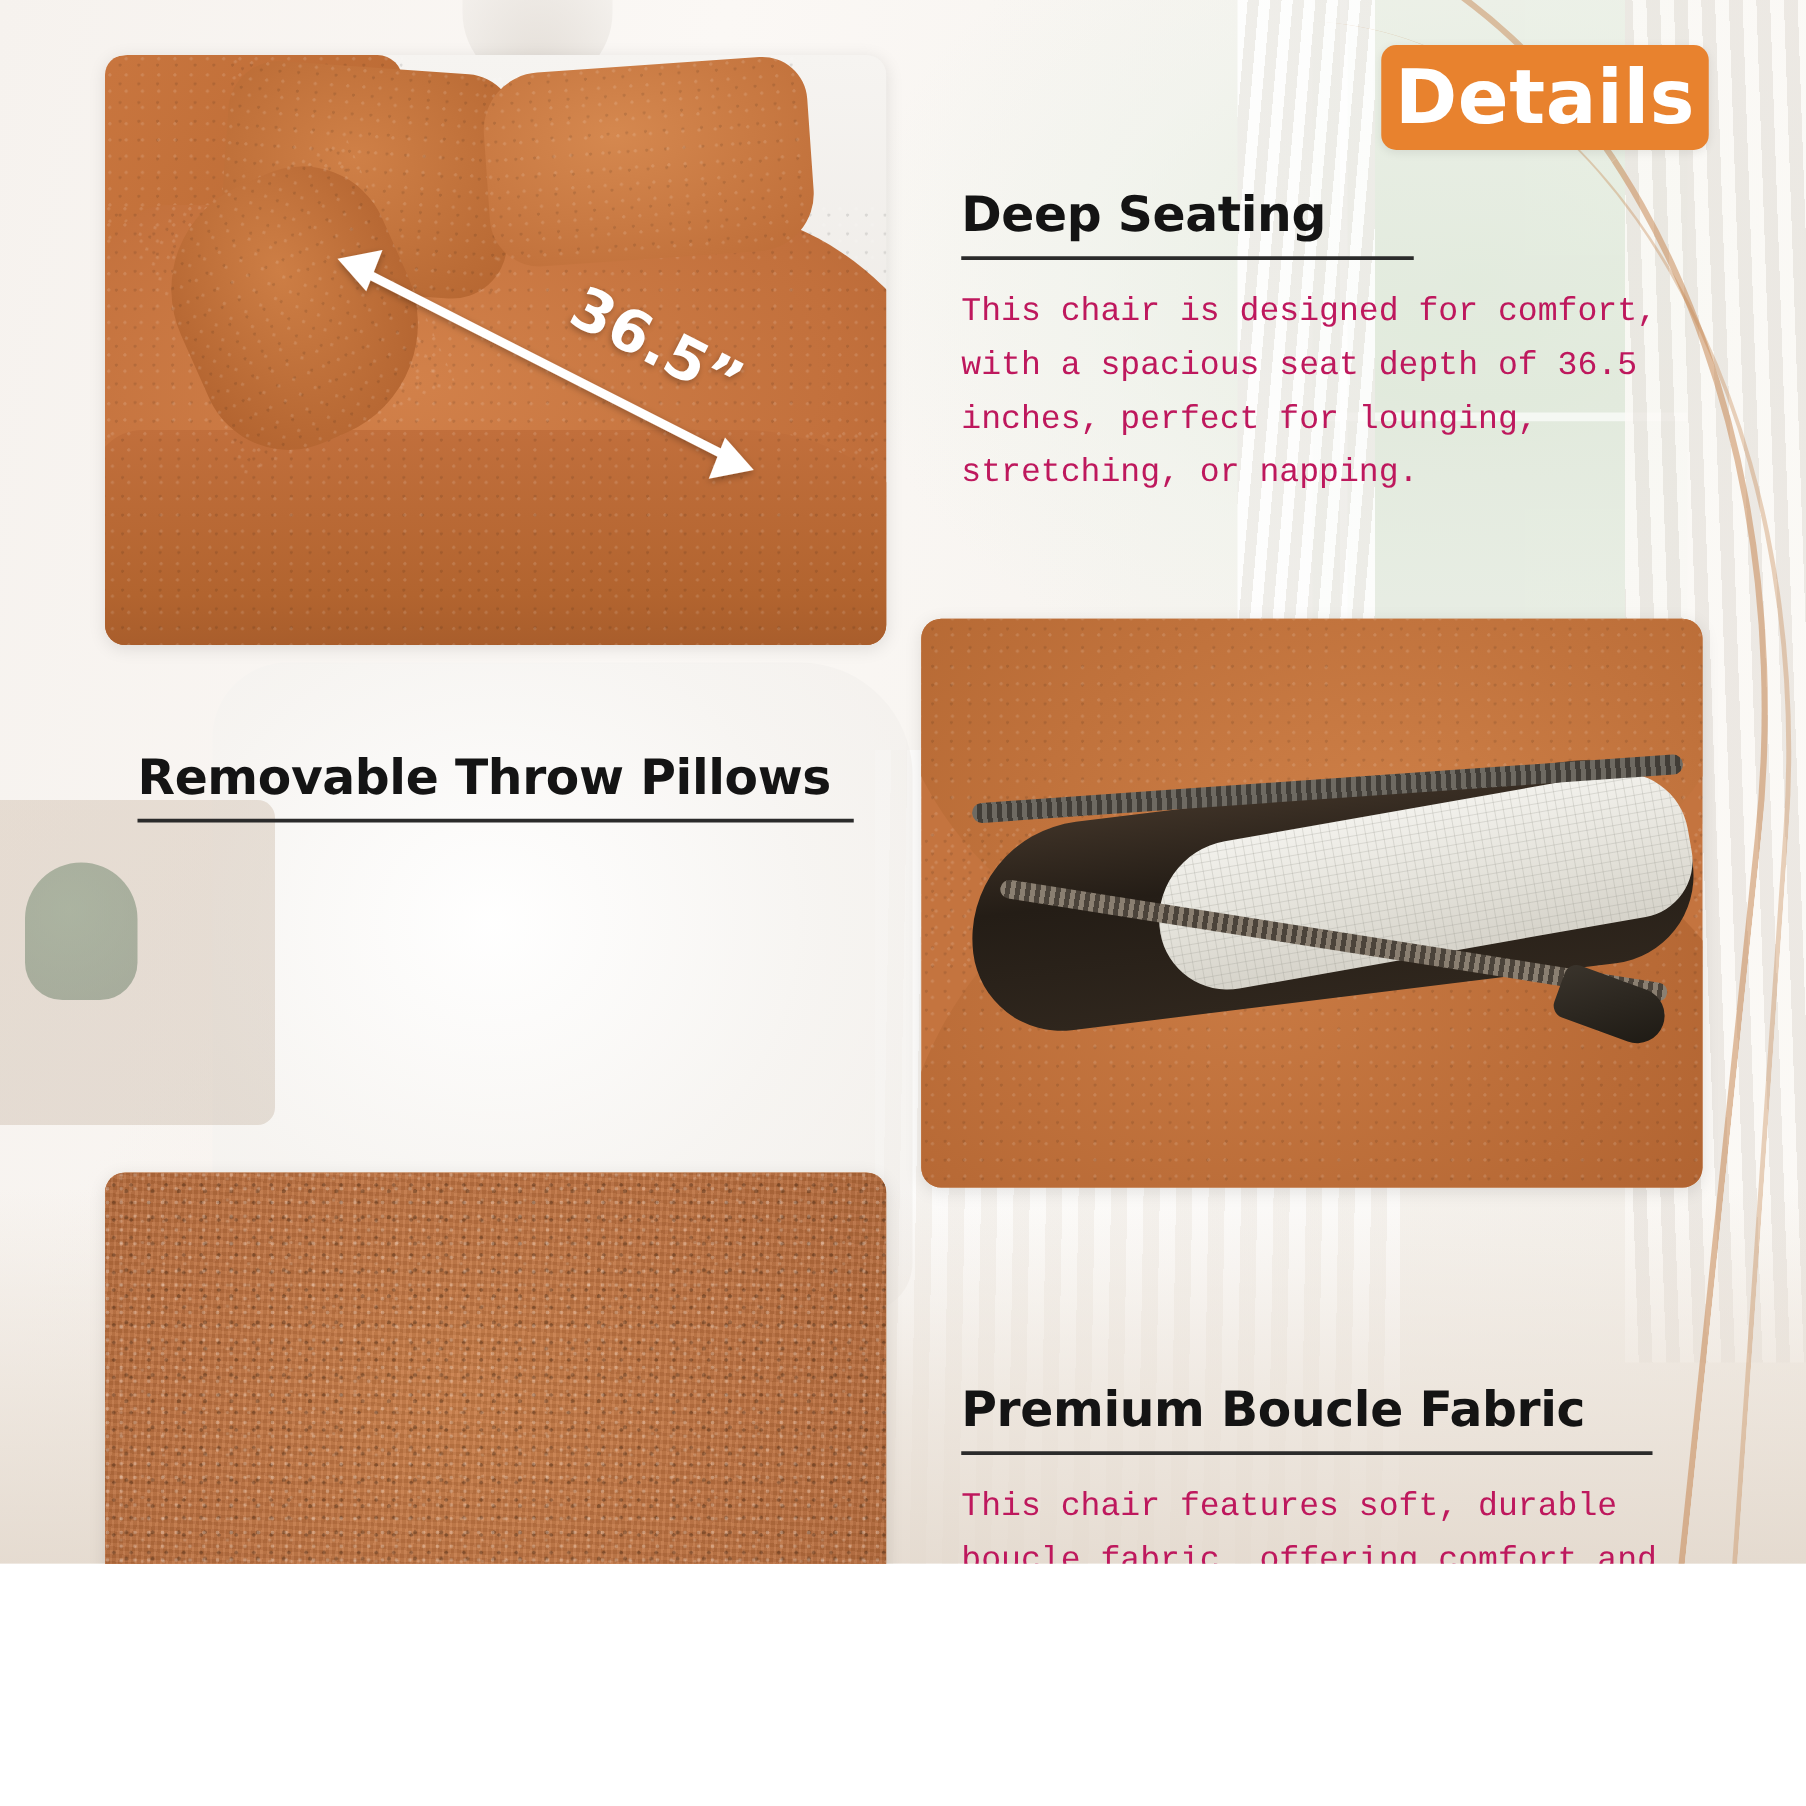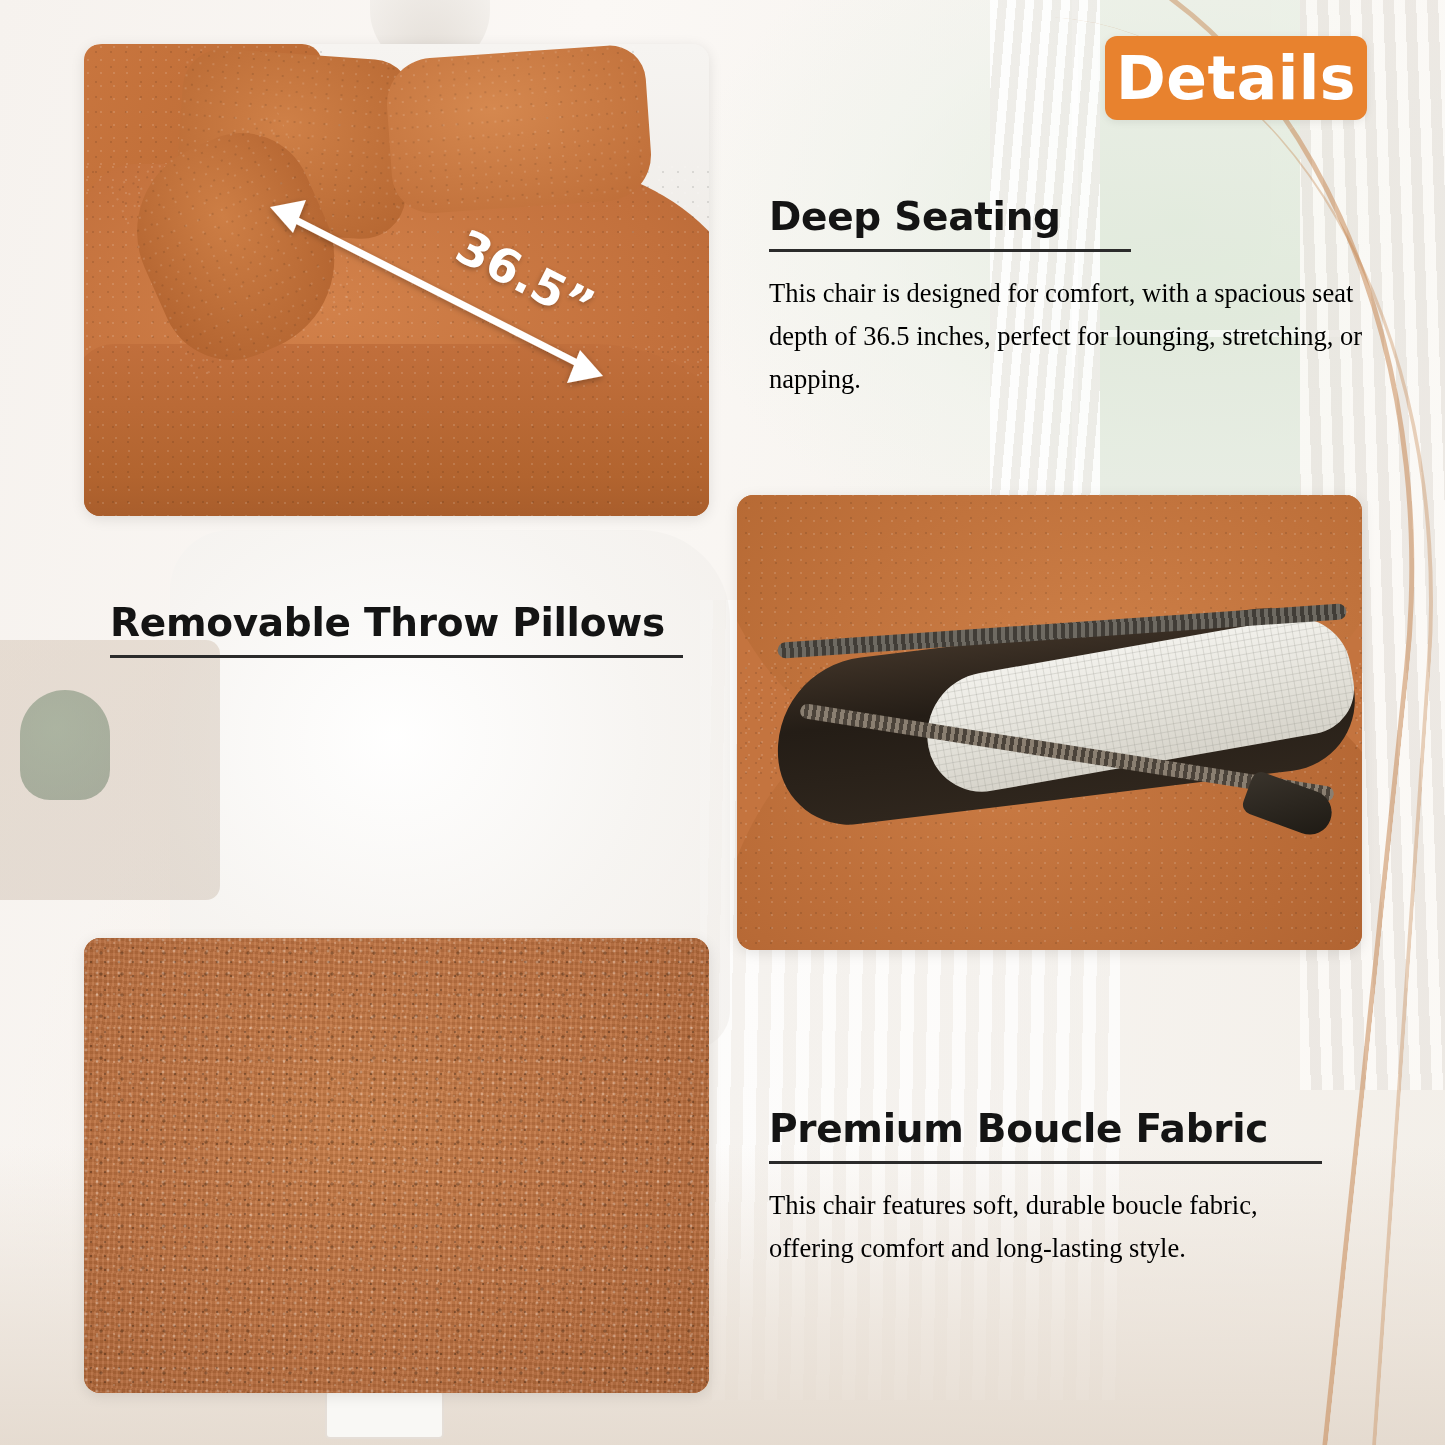--- a/index.html
+++ b/index.html
@@ -10,21 +10,21 @@
     width: 1445px;
     height: 1445px;
     font-family: "DejaVu Sans", sans-serif;
     background: #ffffff;
     overflow: hidden;
   }
 
   .page {
     position: relative;
     width: 1445px;
-    height: 1445px;
+    height: 1251px;
     background: #fdfbf9;
     overflow: hidden;
   }
 
   
   .bg {
     position: absolute;
     inset: 0;
     background:
       radial-gradient(ellipse 700px 500px at 1180px 230px, rgba(226,236,222,0.85) 0%, rgba(238,243,235,0.55) 45%, rgba(255,255,255,0) 72%),
@@ -334,26 +334,26 @@
     font-family: "DejaVu Sans", sans-serif;
   }
   .txt-rule {
     height: 3px;
     background: #2b2b2b;
     margin: 10px 0 20px 0;
   }
   .txt-body {
     font-size: 26.5px;
     line-height: 1.62;
-    color: #000000;
+    color: #be185d;
     margin: 0;
-    font-family: Liberation Serif, serif;
-  }
-
-  #txt-deep { left: 769px; top: 150px; width: 600px; margin-top: 44px; }
+    font-family: Liberation Mono, monospace;
+  }
+
+  #txt-deep { left: 769px; top: 150px; width: 600px; }
   #txt-deep .txt-rule { width: 362px; }
 
   #txt-pillows { left: 110px; top: 600px; width: 600px; }
   #txt-pillows .txt-rule { width: 573px; }
 
   #txt-fabric { left: 769px; top: 1106px; width: 580px; }
   #txt-fabric .txt-rule { width: 553px; }
 </style>
 </head>
 <body>

